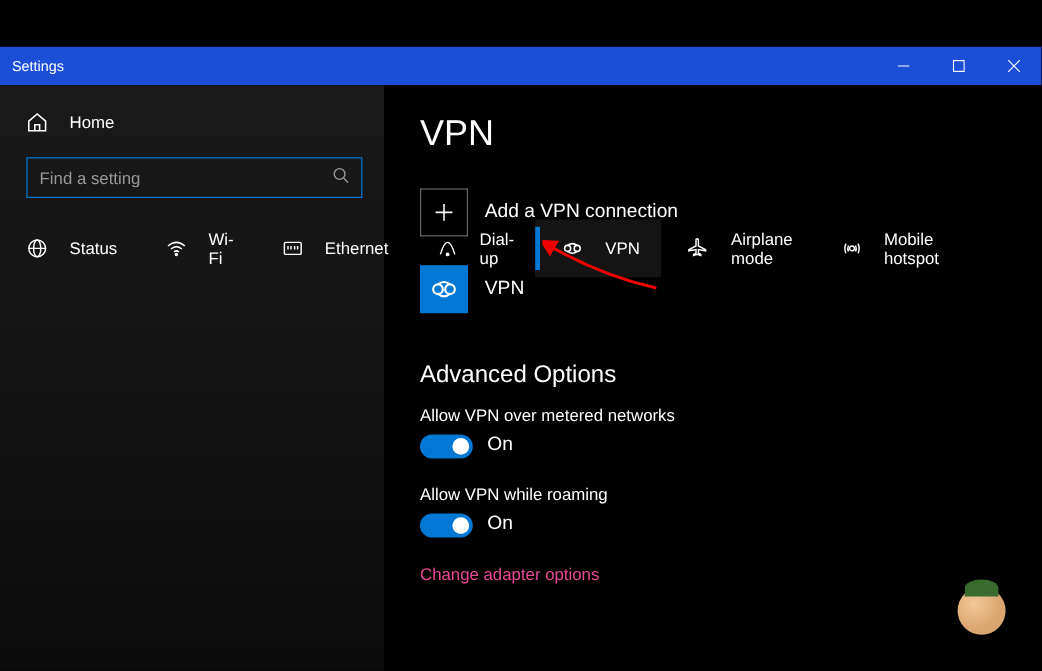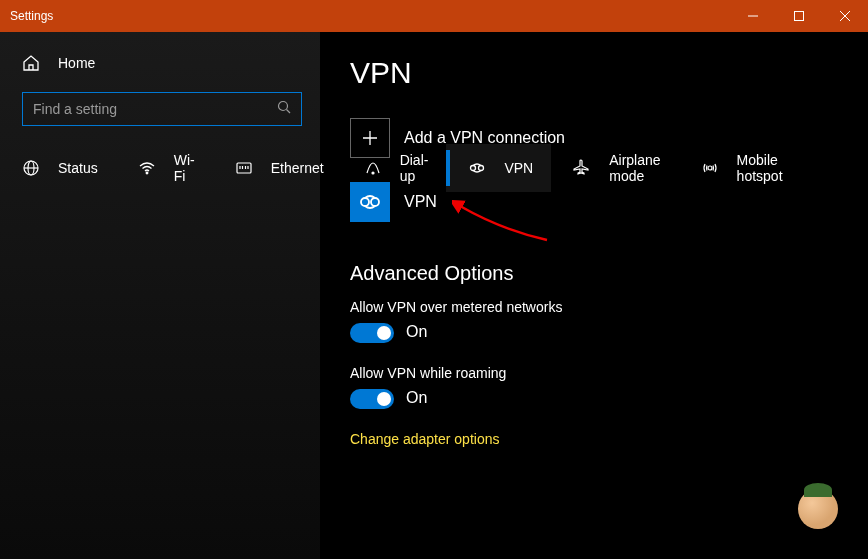--- a/index.html
+++ b/index.html
@@ -15,21 +15,22 @@
       height: 559px;
       overflow: hidden;
       position: relative;
       color: #fff;
     }
     .titlebar {
       height: 32px;
       display: flex;
       align-items: center;
       padding-left: 10px;
-      background: #c2410c;
+      background: #1d4ed8;
+      margin-top: 39px;
     }
     .titlebar-title {
       font-size: 12px;
       color: #fff;
     }
     .titlebar-controls {
       margin-left: auto;
       display: flex;
     }
     .titlebar-btn {
@@ -191,21 +192,21 @@
       content: "";
       position: absolute;
       right: 3px;
       top: 3px;
       width: 14px;
       height: 14px;
       border-radius: 50%;
       background: #fff;
     }
     .link {
-      color: #fde047;
+      color: #ec4899;
       font-size: 14px;
     }
     .arrow-annotation {
       position: absolute;
       left: 452px;
       top: 200px;
       pointer-events: none;
     }
     .cartoon {
       position: absolute;

